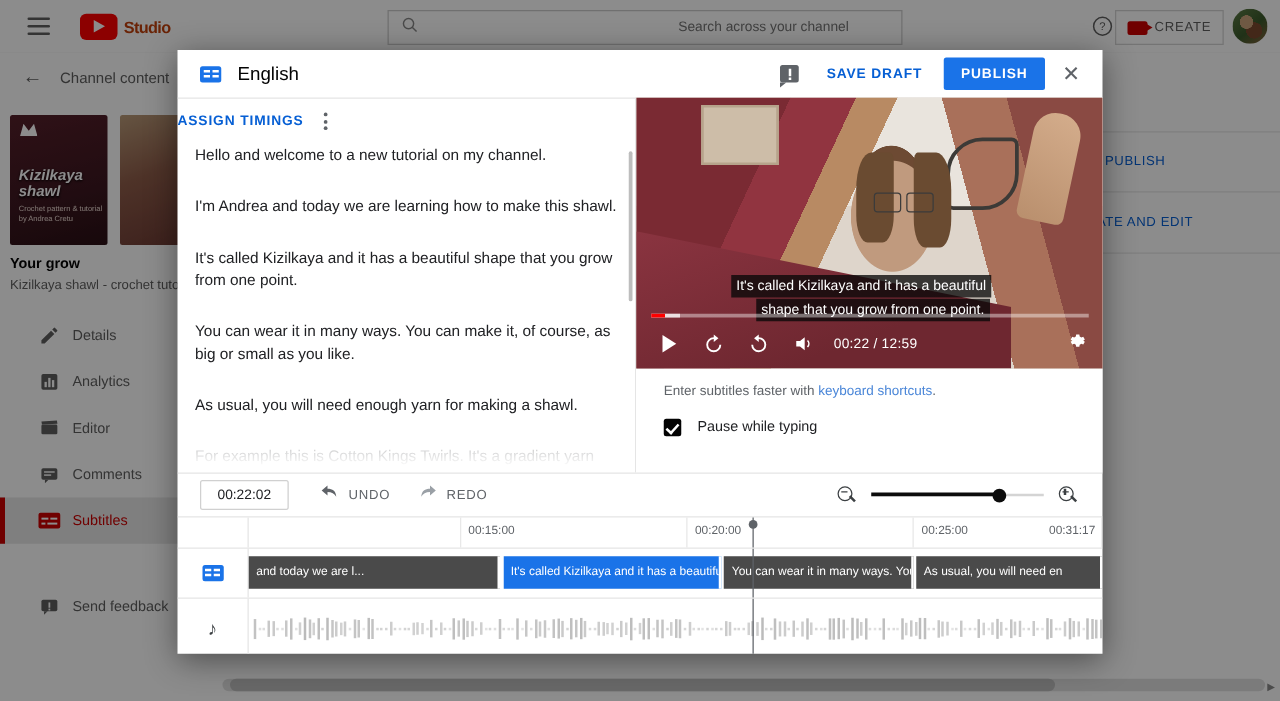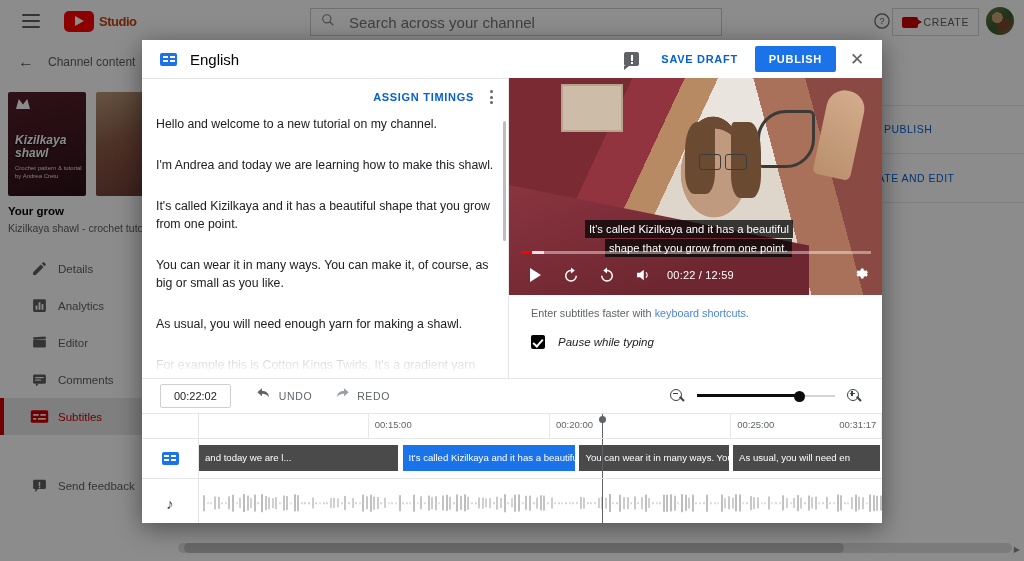--- a/index.html
+++ b/index.html
@@ -22,21 +22,21 @@
   .hamburger span{display:block;height:2px;background:#606060;border-radius:1px;}
   .yt-logo{display:flex;align-items:center;margin-left:24px;}
   .yt-play{width:30px;height:21px;background:#ff0000;border-radius:5px;position:relative;}
   .yt-play:after{content:"";position:absolute;left:11px;top:5.5px;border-left:9px solid #fff;border-top:5px solid transparent;border-bottom:5px solid transparent;}
   .yt-studio-word{font-size:13px;font-weight:bold;letter-spacing:-0.5px;margin-left:5px;color:#c2410c;}
   .bg-search{
     position:absolute;left:310px;top:8px;width:410px;height:26px;
     border:1px solid #ccc;background:#fff;display:flex;align-items:center;
   }
   .bg-search .sicon{margin-left:10px;margin-right:12px;color:#888;}
-  .bg-search input{border:0;outline:0;font-size:15px;color:#888;font-family:"Liberation Sans",sans-serif;width:330px;background:transparent;}
+  .bg-search input{border:0;outline:0;font-size:11px;color:#888;font-family:"Liberation Sans",sans-serif;width:330px;background:transparent;text-align:right;}
   .help-icon{position:absolute;right:133px;top:12px;width:18px;height:18px;}
   .create-btn{
     position:absolute;right:45px;top:8px;height:26px;border:1px solid #d3d3d3;
     display:flex;align-items:center;padding:0 9px;gap:6px;background:#fff;
   }
   .create-cam{width:16px;height:11px;background:#c00;border-radius:2px;position:relative;}
   .create-cam:after{content:"";position:absolute;right:-4px;top:2px;border-left:5px solid #c00;border-top:3.5px solid transparent;border-bottom:3.5px solid transparent;}
   .create-label{font-size:10.5px;letter-spacing:.6px;color:#606060;}
   .avatar{
     position:absolute;right:10px;top:7px;width:28px;height:28px;border-radius:50%;
@@ -99,21 +99,21 @@
   .feedback-icon{width:15px;height:14px;background:#5f6368;border-radius:2px;position:relative;margin-right:22px;}
   .feedback-icon:after{content:"";position:absolute;left:0;bottom:-4px;border-left:5px solid #5f6368;border-bottom:4px solid transparent;}
   .feedback-icon .bang{position:absolute;left:6.3px;top:2.5px;width:2px;height:6px;background:#fff;}
   .feedback-icon .bang:after{content:"";position:absolute;left:0;top:7px;width:2px;height:2px;background:#fff;}
   .save-draft{font-size:11px;color:#065fd4;letter-spacing:.7px;font-weight:bold;margin-right:17px;}
   .publish-btn{background:#1a73e8;color:#fff;font-size:11px;letter-spacing:.7px;font-weight:bold;padding:7px 14px;border-radius:2px;margin-right:10px;}
   .close-x{width:22px;height:22px;display:flex;align-items:center;justify-content:center;font-size:17px;color:#5f6368;}
 
   .dlg-body{flex:0 0 auto;height:300px;display:flex;}
   .transcript-pane{width:366px;border-top:1px solid #e5e5e5;border-right:1px solid #e5e5e5;position:relative;overflow:hidden;}
-  .assign-row{height:36px;display:flex;align-items:center;justify-content:flex-end;padding-right:13px;gap:14px;}
+  .assign-row{height:36px;display:flex;align-items:center;padding-right:13px;gap:14px;}
   .assign-timings{font-size:11px;color:#065fd4;letter-spacing:.7px;font-weight:bold;}
   .kebab{display:flex;flex-direction:column;gap:2.5px;padding:3px 2px;}
   .kebab i{width:3px;height:3px;background:#5f6368;border-radius:50%;display:block;}
   .tr-lines{padding:0 14px;position:relative;}
   .tr-line{font-size:12.3px;line-height:18px;color:#202124;margin-bottom:23px;}
   .tr-line.faded{
     margin-bottom:0;
     -webkit-mask-image:linear-gradient(to bottom,rgba(0,0,0,.45),rgba(0,0,0,0));
     mask-image:linear-gradient(to bottom,rgba(0,0,0,.45),rgba(0,0,0,0));
     opacity:.55;
@@ -154,21 +154,21 @@
   .play-tri{width:0;height:0;border-left:11px solid #fff;border-top:7px solid transparent;border-bottom:7px solid transparent;}
   .ptime{margin-left:14px;font-size:11px;letter-spacing:.2px;}
   .gear{margin-left:auto;margin-right:14px;}
 
   .below-player{position:absolute;left:0;top:217px;right:0;bottom:0;background:#fff;}
   .kbd-hint{position:absolute;left:22px;top:12px;font-size:10.8px;color:#5f6368;}
   .kbd-hint a{color:#4a86d8;text-decoration:none;}
   .pause-row{position:absolute;left:22px;top:40px;display:flex;align-items:center;gap:13px;}
   .cbx{width:14px;height:14px;background:#030303;border-radius:2px;position:relative;}
   .cbx:after{content:"";position:absolute;left:4px;top:1.5px;width:4px;height:8px;border:solid #fff;border-width:0 2px 2px 0;transform:rotate(42deg);}
-  .pause-label{font-size:11.5px;color:#202124;font-style:italic;}
+  .pause-label{font-size:11.5px;color:#202124;}
 
   
   .tl-toolbar{height:34px;border-top:1px solid #e5e5e5;display:flex;align-items:center;position:relative;flex:0 0 auto;}
   .timecode{margin-left:18px;border:1px solid #d0d0d0;border-radius:2px;padding:5px 13px;font-size:11px;color:#202124;}
   .undo,.redo{display:flex;align-items:center;gap:7px;font-size:10.5px;letter-spacing:.6px;color:#5f6368;}
   .undo{margin-left:25px;}
   .redo{margin-left:22px;}
   .zoomctl{position:absolute;right:20px;display:flex;align-items:center;gap:12px;}
   .zslider{width:138px;height:14px;position:relative;}
   .zslider .track{position:absolute;left:0;right:0;top:6px;height:1.5px;background:#d4d4d4;}

